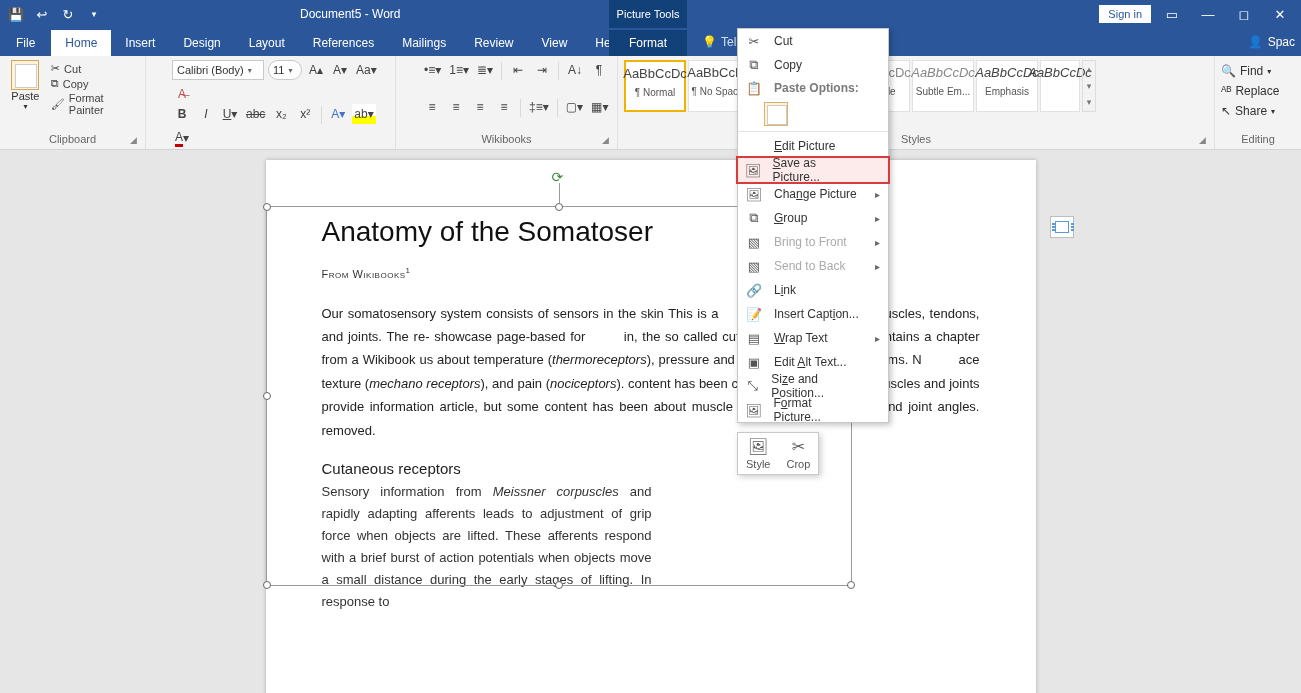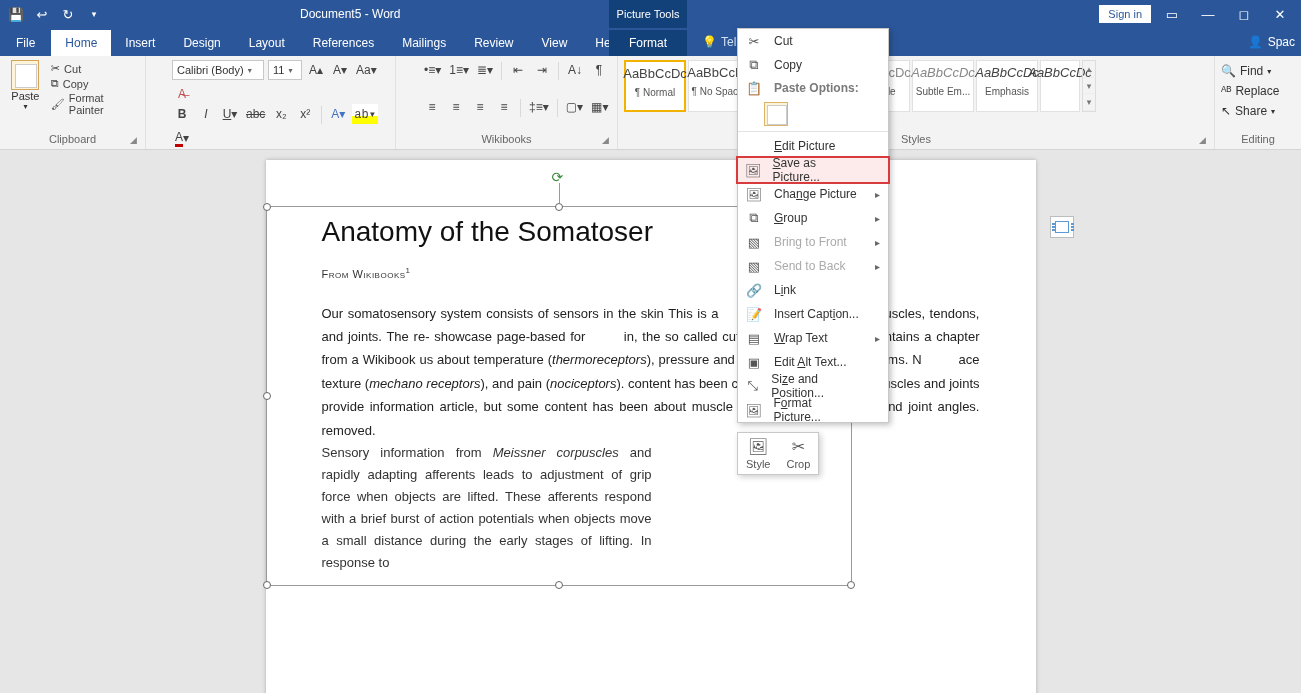--- a/index.html
+++ b/index.html
@@ -159,21 +159,21 @@
     </div>
     <div class="group-label"><span>Clipboard</span><span class="dlaunch">◢</span></div>
   </div>
 
   <div class="group" style="width:250px;">
     <div class="rowtop">
       <div class="combo" style="width:92px;">
           <span>Calibri (Body)</span>
           <span class="dd">▾</span>
         </div>
-      <div class="combo" style="width:34px;">
+      <div class="combo" style="width:34px;border-radius:10px;">
           <span>11</span>
           <span class="dd">▾</span>
         </div>
       <div class="ribbtn">A▴</div>
       <div class="ribbtn">A▾</div>
       <div class="ribbtn">Aa▾</div>
       <div class="ribbtn" style="color:#c0504d;">A̶</div>
     </div>
     <div class="rowtop">
       <div class="ribbtn">
@@ -183,21 +183,21 @@
           <i>I</i>
         </div>
       <div class="ribbtn"><u>U</u>▾</div>
       <div class="ribbtn">
           <s>abc</s>
         </div>
       <div class="ribbtn">x₂</div>
       <div class="ribbtn">x²</div>
       <div class="sep"></div>
       <div class="ribbtn" style="color:#4472c4;">A▾</div>
-      <div class="ribbtn" style="background:linear-gradient(#fff 60%,#ffff00 60%);font-family:Liberation Mono, monospace;">ab▾</div>
+      <div class="ribbtn" style="background:linear-gradient(#fff 60%,#ffff00 60%);">ab▾</div>
       <div class="ribbtn"><span style="border-bottom:3px solid #c00000;">A</span>▾</div>
     </div>
     <div class="group-label"><span>Font</span><span class="dlaunch">◢</span></div>
   </div>
 
   <div class="group" style="width:222px;">
     <div class="rowtop">
       <div class="ribbtn">•≡▾</div>
       <div class="ribbtn">1≡▾</div>
       <div class="ribbtn">≣▾</div>
@@ -299,20 +299,21 @@
       <span style="visibility:hidden;">________</span>
       <span>sensors in our muscles, tendons, and joints. The re- showcase page-based for</span>
       <span style="visibility:hidden;">____</span>
       <span>in, the so called cutaneous receptors, tell contains a chapter from a Wikibook  us about temperature (</span><i>thermoreceptors</i><span>), pressure and sur- called Sensory Systems. N</span>
       <span style="visibility:hidden;">____</span>
       <span>ace texture (</span><i>mechano receptors</i><span>), and pain (</span><i>nociceptors</i><span>). content has been changed in thi</span>
       <span style="visibility:hidden;">____</span>
       <span>s in muscles and joints provide information article, but some content has been about muscle length, muscle tension, and joint angles. removed.</span>
     </div>
 
+    <div class="sub">Cutaneous receptors</div>
     <div class="col2">
       <p><span>Sensory information from </span><i>Meissner corpuscles</i><span> and rapidly adapting afferents leads to adjustment of grip force when objects are lifted. These afferents respond with a brief burst of action potentials when objects move a small distance during the early stages of lifting. In response to</span></p>
     </div>
 
     <div class="sel-box" style="left:0px; top:46px; width:586px; height:380px;">
       <div class="rot">⟳</div>
       <div class="rot-line"></div>
       <div class="hnd" style="left:-4px; top:-4px;"></div>
       <div class="hnd" style="left:50%; top:-4px; margin-left:-4px;"></div>
       <div class="hnd" style="right:-4px; top:-4px;"></div>

